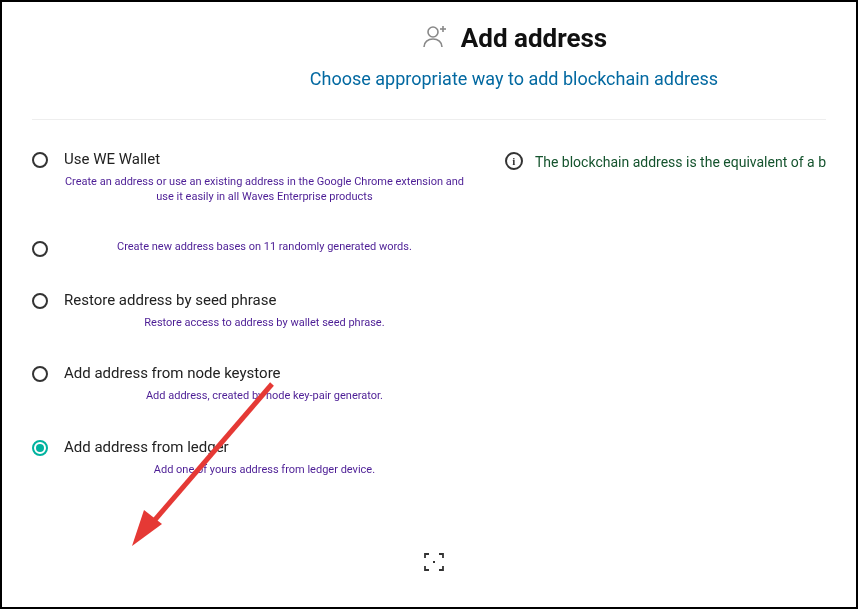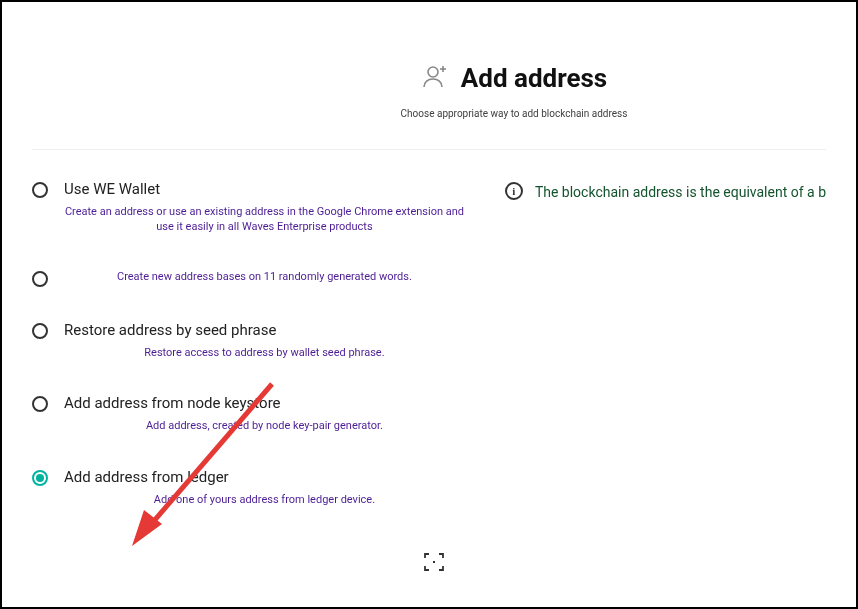--- a/index.html
+++ b/index.html
@@ -7,41 +7,41 @@
     font-family: -apple-system, BlinkMacSystemFont, "Segoe UI", Roboto, Helvetica, Arial, sans-serif;
     width: 858px;
     height: 609px;
     background: #fff;
     border: 2px solid #000;
     position: relative;
     overflow: hidden;
   }
   .header {
     text-align: center;
-    padding-top: 60px;
+    padding-top: 20px;
     padding-bottom: 30px;
     border-bottom: 1px solid #eee;
     margin: 0 30px;
   }
   .header-title-row {
     display: flex;
     align-items: center;
     justify-content: center;
     gap: 12px;
     margin-bottom: 14px;
     padding-left: 170px;
   }
   .header-title {
     font-size: 26px;
     font-weight: 700;
     color: #111;
   }
   .header-subtitle {
-    font-size: 10px;
-    color: #404040;
+    font-size: 18px;
+    color: #0369a1;
     padding-left: 170px;
   }
   .content {
     display: flex;
     padding: 30px 30px 0 30px;
   }
   .options {
     width: 440px;
   }
   .option {

